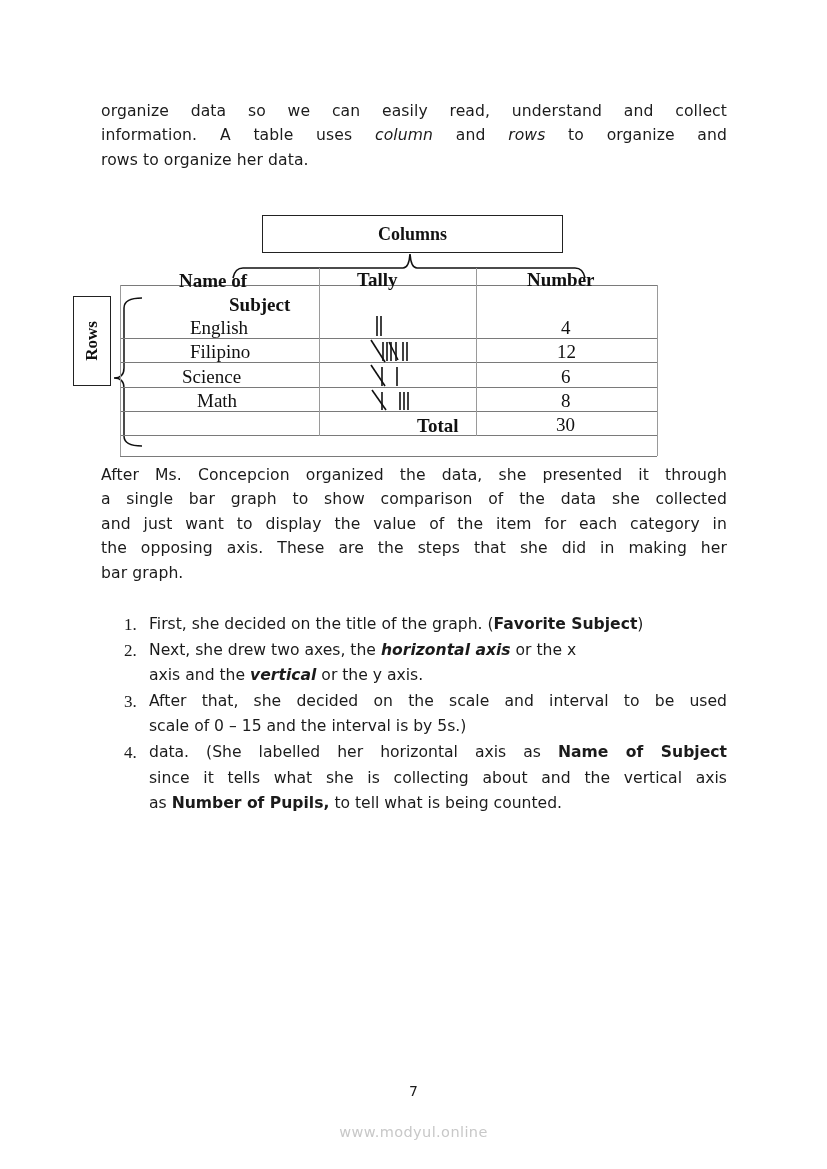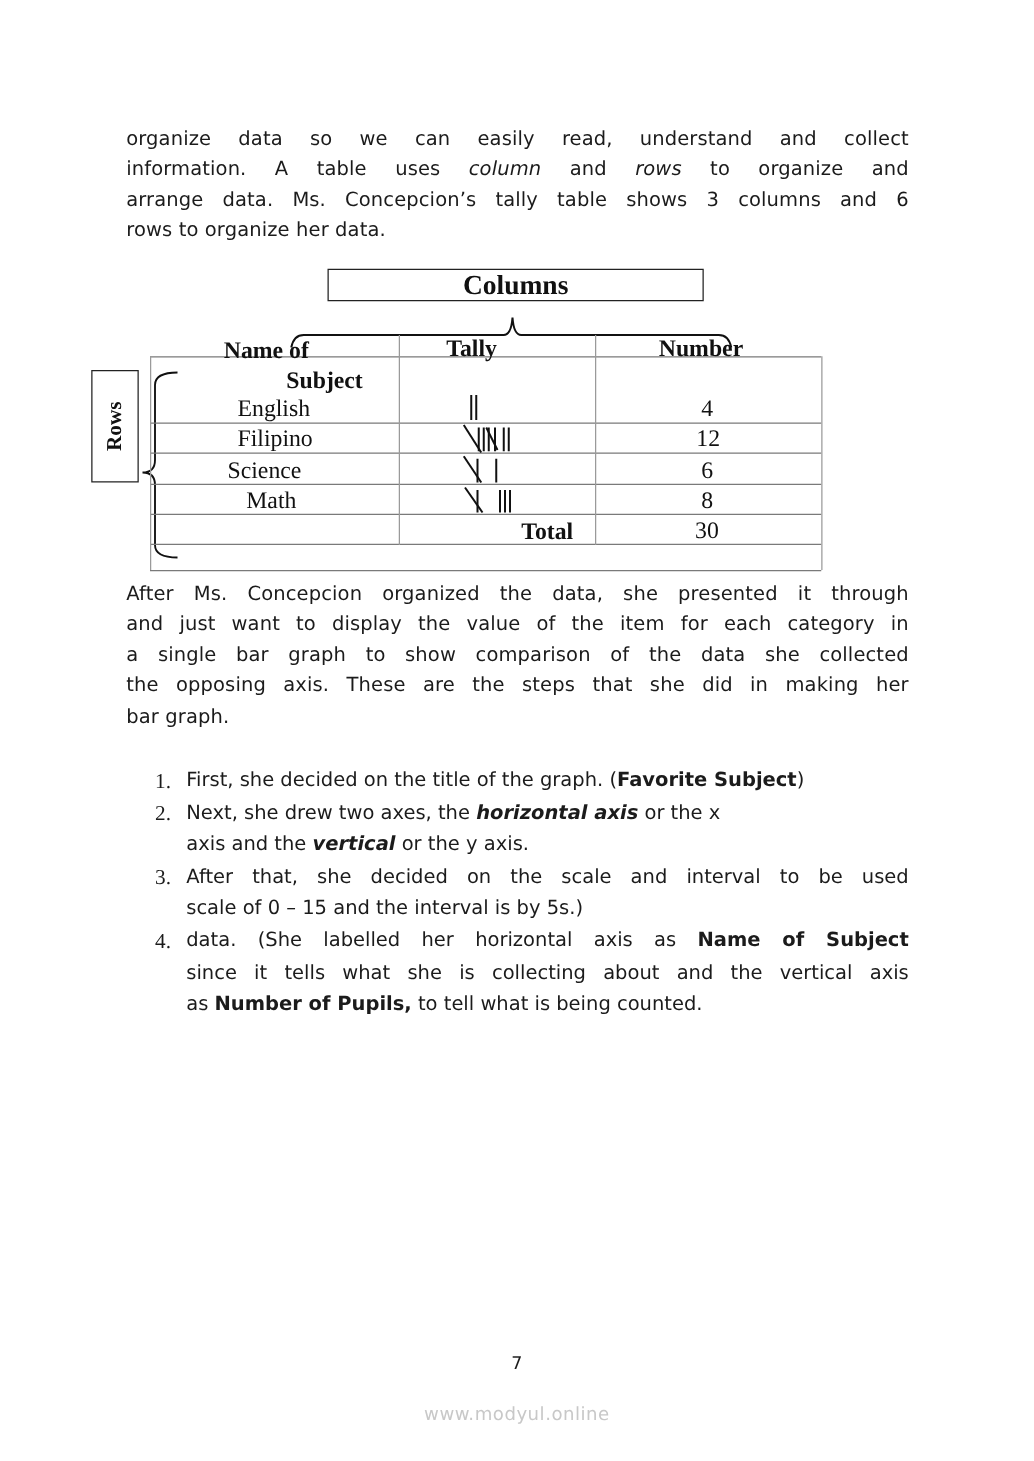--- a/index.html
+++ b/index.html
@@ -14,24 +14,24 @@
   }
   .para .line { display: block; text-align: justify; text-align-last: justify; white-space: nowrap; }
   .para .line.last { text-align-last: left; }
 
   #intro { top: 99px; }
   #after { top: 463px; }
 
   
   .abs { position: absolute; }
   #columns-box {
-    left: 262px; top: 215px; width: 301px; height: 26px;
+    left: 262px; top: 215px; width: 301px; height: 38px;
     border: 1.5px solid #222; box-sizing: border-box;
     display: flex; align-items: center; justify-content: center;
-    font-weight: bold; font-size: 22px;
+    font-weight: bold; font-size: 18px;
   }
   #rows-box {
     left: 73px; top: 296px; width: 38px; height: 90px;
     border: 1.5px solid #222; box-sizing: border-box;
     display: flex; align-items: center; justify-content: center;
   }
   #rows-box span {
     display: inline-block; transform: rotate(-90deg);
     font-weight: bold; font-size: 17px; white-space: nowrap;
   }
@@ -49,21 +49,20 @@
 
   #page-number { position: absolute; top: 1083px; left: 0; width: 827px; text-align: center; font-size: 14px; }
   #watermark { position: absolute; top: 1124px; left: 0; width: 827px; text-align: center; font-size: 14.5px; color: #c8c8c8; letter-spacing: 0.4px; }
 </style>
 </head>
 <body>
 
 <div id="intro" class="para sans">
   <span class="line">organize data so we can easily read, understand and collect</span>
   <span class="line"><span>information. A table uses </span><i>column</i><span> and </span><i>rows</i><span> to organize and</span></span>
-  <span class="line">arrange data. Ms. Concepcion’s tally table shows 3 columns and 6</span>
   <span class="line last">rows to organize her data.</span>
 </div>
 
 <div>
   <div id="columns-box" class="abs serif">
     <span>Columns</span>
   </div>
 
   <svg class="abs" style="left:225px; top:250px;" width="365" height="30">
     <path d="M8 28 Q10 18 18 18 L178 18 Q184 18 185 4 Q186 18 192 18 L350 18 Q358 18 360 28" fill="none" stroke="#111" stroke-width="1.6"></path>
@@ -130,22 +129,22 @@
   <div class="cell serif" style="left:557px; top:341px;">12</div>
   <div class="cell serif" style="left:561px; top:366px;">6</div>
   <div class="cell serif" style="left:561px; top:390px;">8</div>
 
   <div class="cell serif hdr" style="left:417px; top:415px;">Total</div>
   <div class="cell serif" style="left:556px; top:414px;">30</div>
 </div>
 
 <div id="after" class="para sans">
   <span class="line">After Ms. Concepcion organized the data, she presented it through</span>
+  <span class="line">a single bar graph to show comparison of the data she collected</span>
   <span class="line">and just want to display the value of the item for each category in</span>
-  <span class="line">a single bar graph to show comparison of the data she collected</span>
   <span class="line">the opposing axis. These are the steps that she did in making her</span>
   <span class="line last">bar graph.</span>
 </div>
 
 <div class="steps sans" style="top:612px;">
   <div class="step">
     <span class="num">1.</span>
     <span class="line last"><span>First, she decided on the title of the graph. (</span><b>Favorite Subject</b><span>)</span></span>
   </div>
   <div class="step">

